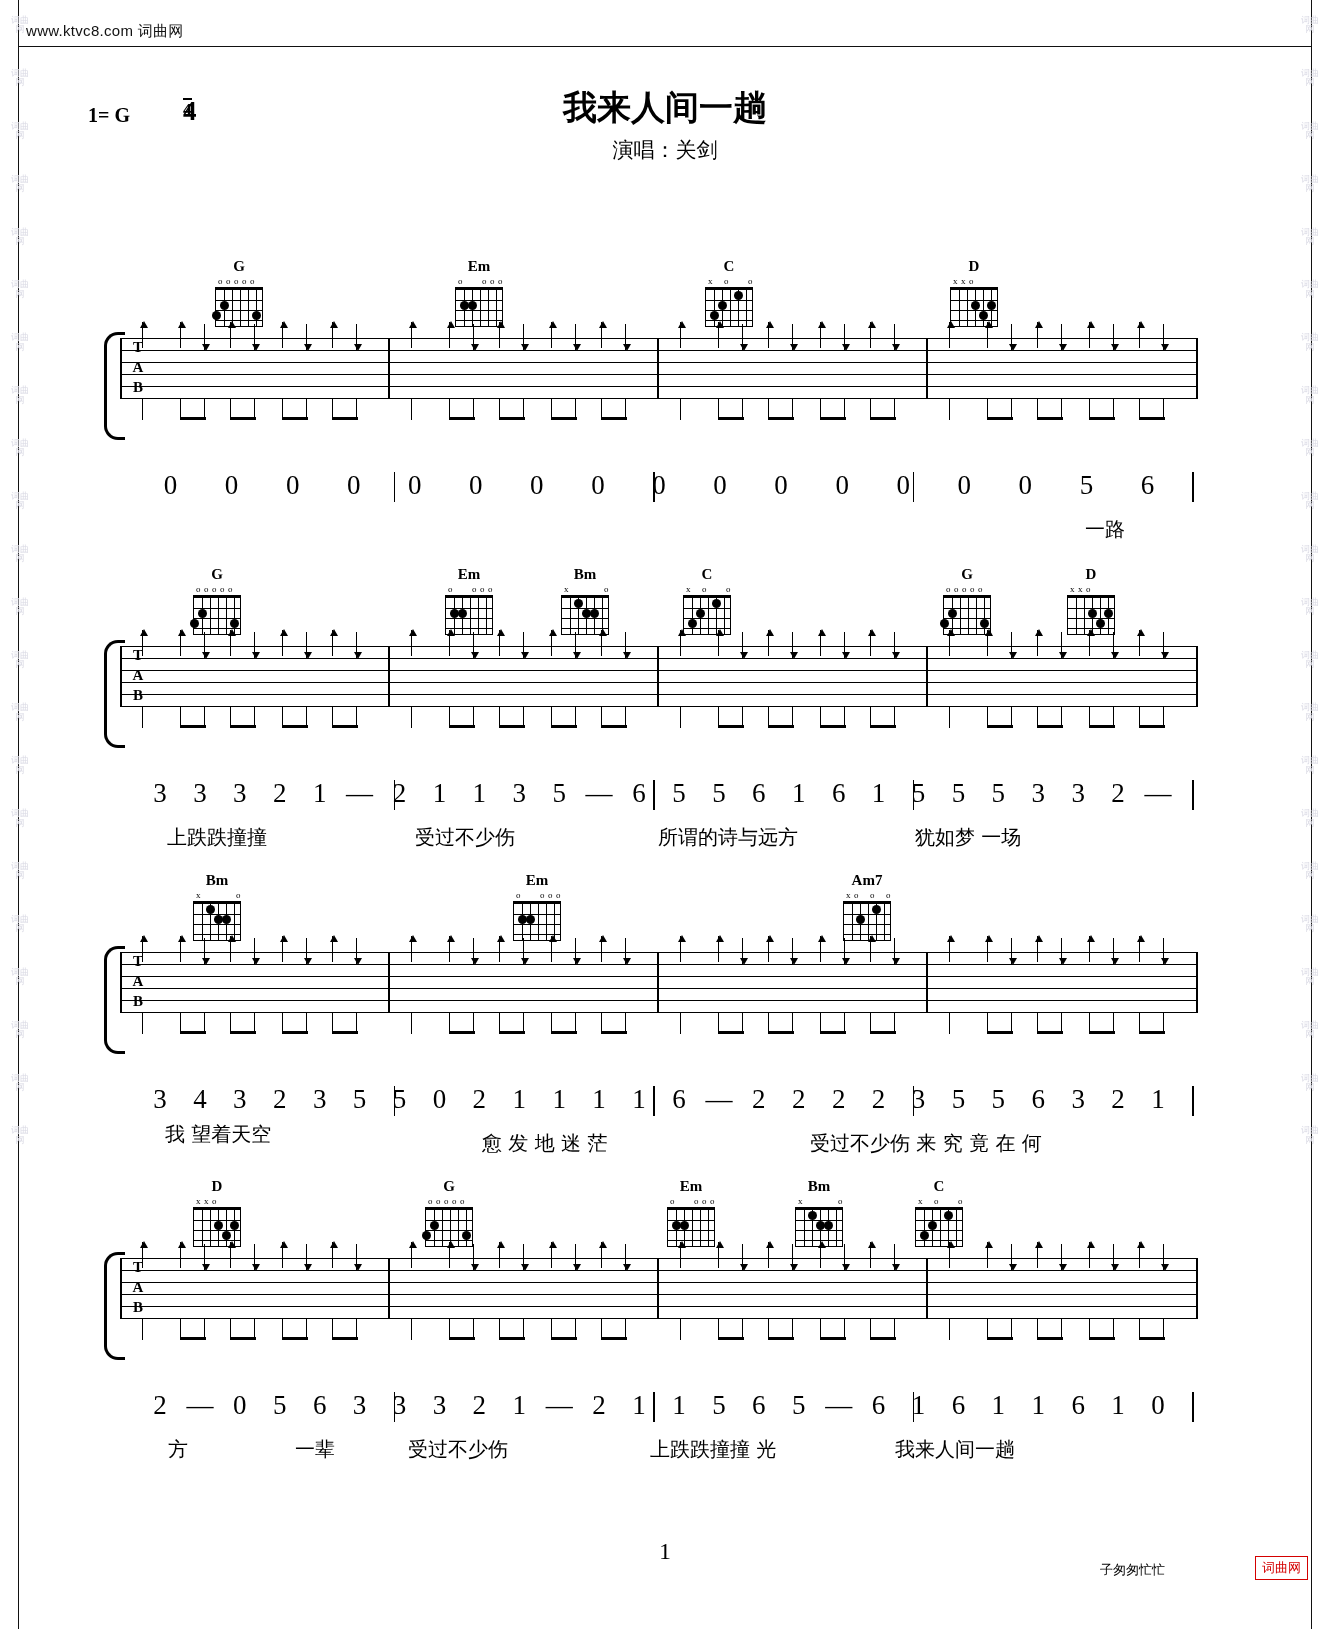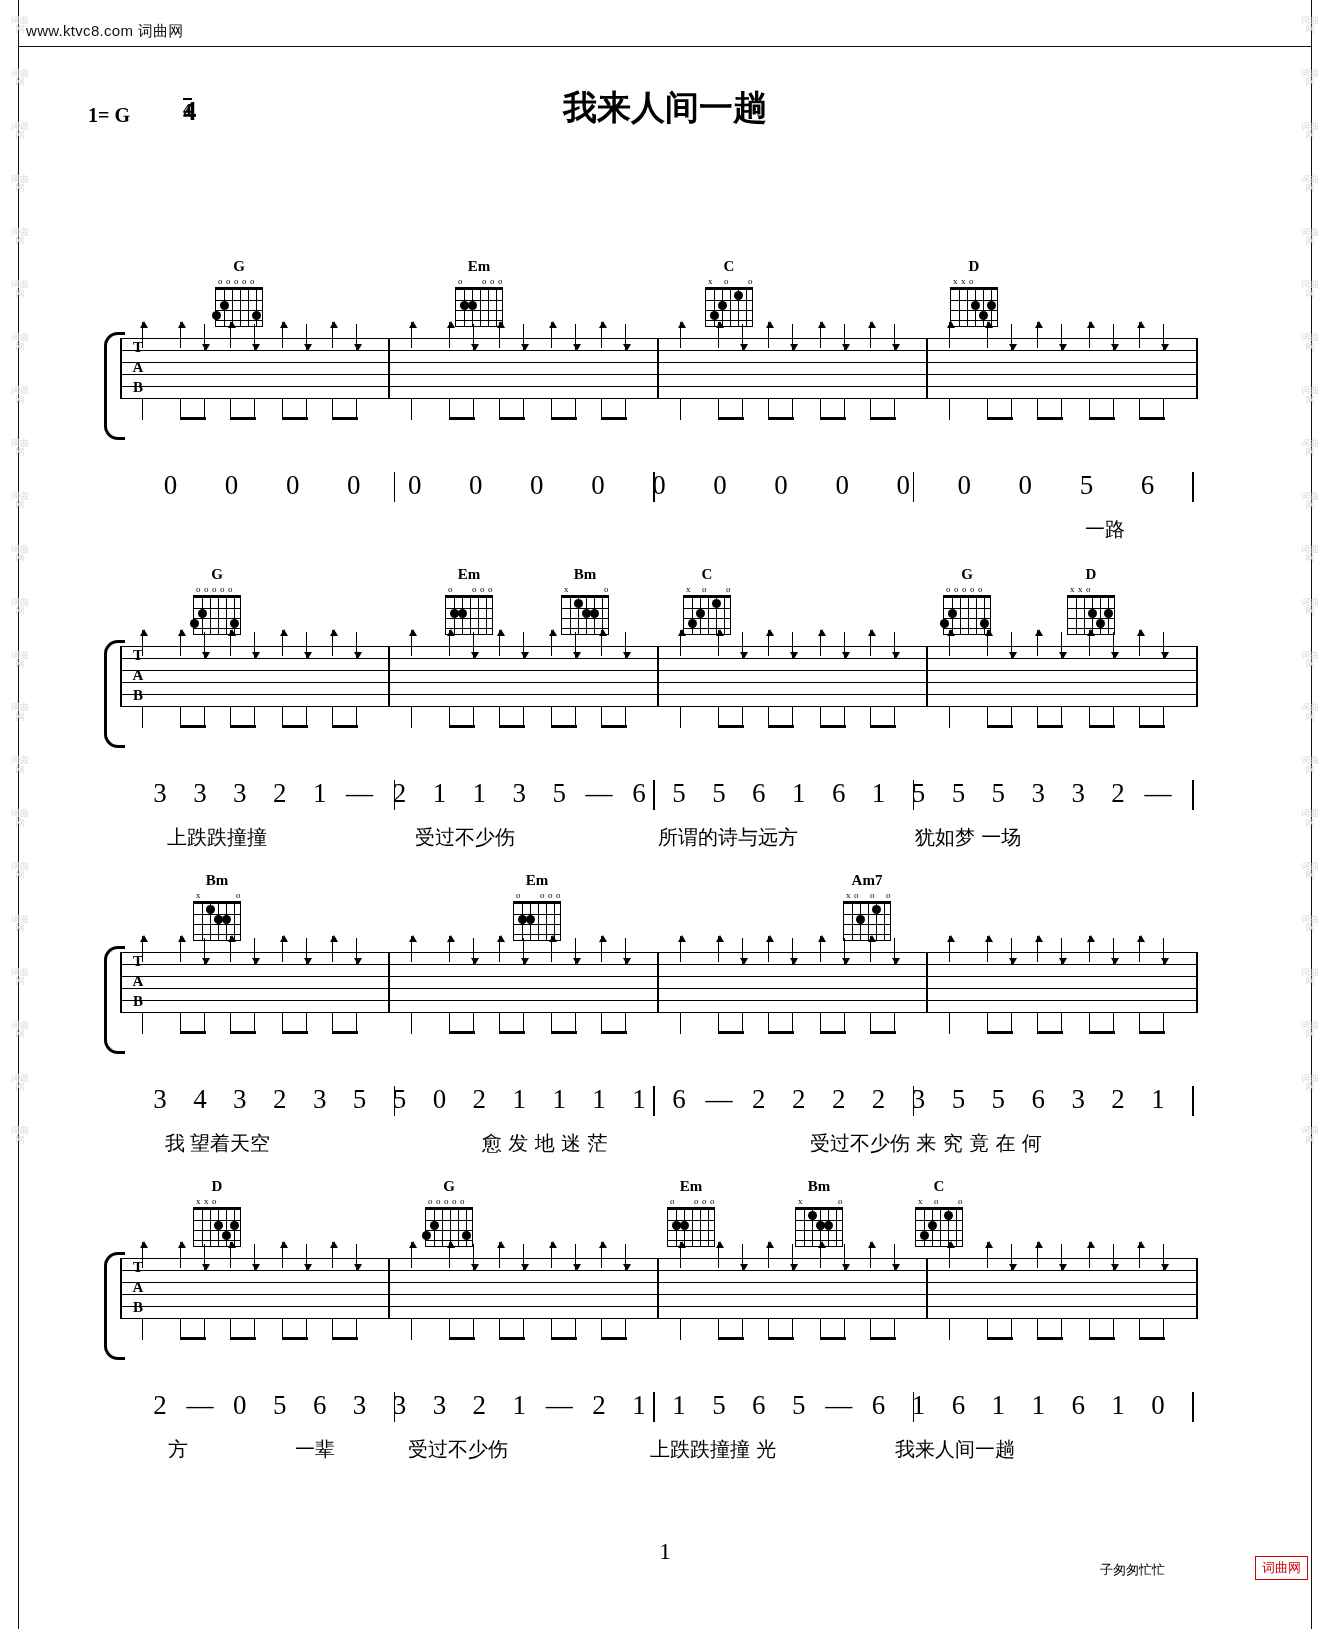--- a/index.html
+++ b/index.html
@@ -186,20 +186,21 @@
       <div class="wm">词曲网</div>
       <div class="wm">词曲网</div>
       <div class="wm">词曲网</div>
       <div class="wm">词曲网</div>
       <div class="wm">词曲网</div>
       <div class="wm">词曲网</div>
       <div class="wm">词曲网</div>
     </div>
 
   <div class="title">我来人间一趟</div>
+  <div class="artist">演唱：关剑</div>
   <div class="keysig">1= G</div>
   <div class="timesig">
     <span class="num">4</span>
     <span class="den">4</span>
   </div>
 
   <div id="systems-root">
       <div class="system" style="left: 120px; top: 258px; width: 1090px; height: 300px;">
         <div class="chordbox" style="left: 90px; top: 0px;">
           <div class="cname">G</div>
@@ -878,21 +879,21 @@
         <div class="num" style="left: 658.769px; top: 212px; width: 39.9231px;">2</div>
         <div class="num" style="left: 698.692px; top: 212px; width: 39.9231px;">2</div>
         <div class="num" style="left: 738.615px; top: 212px; width: 39.9231px;">2</div>
         <div class="num" style="left: 778.538px; top: 212px; width: 39.9231px;">3</div>
         <div class="num" style="left: 818.462px; top: 212px; width: 39.9231px;">5</div>
         <div class="num" style="left: 858.385px; top: 212px; width: 39.9231px;">5</div>
         <div class="num" style="left: 898.308px; top: 212px; width: 39.9231px;">6</div>
         <div class="num" style="left: 938.231px; top: 212px; width: 39.9231px;">3</div>
         <div class="num" style="left: 978.154px; top: 212px; width: 39.9231px;">2</div>
         <div class="num" style="left: 1018.08px; top: 212px; width: 39.9231px;">1</div>
-        <div class="lyric" style="left: 45px; top: 258px; font-family: Liberation Serif, serif;">我    望着天空</div>
+        <div class="lyric" style="left: 45px; top: 249px;">我    望着天空</div>
         <div class="lyric" style="left: 362px; top: 258px;">愈 发 地 迷 茫</div>
         <div class="lyric" style="left: 690px; top: 258px;">受过不少伤 来 究 竟 在 何</div>
         <div class="barline" style="left: 273.5px; top: 214px; height: 30px;"></div>
         <div class="barline" style="left: 533px; top: 214px; height: 30px;"></div>
         <div class="barline" style="left: 792.5px; top: 214px; height: 30px;"></div>
         <div class="barline" style="left: 1072px; top: 214px; height: 30px;"></div>
       </div>
       <div class="system" style="left: 120px; top: 1178px; width: 1090px; height: 300px;">
         <div class="chordbox" style="left: 68px; top: 0px;">
           <div class="cname">D</div>

